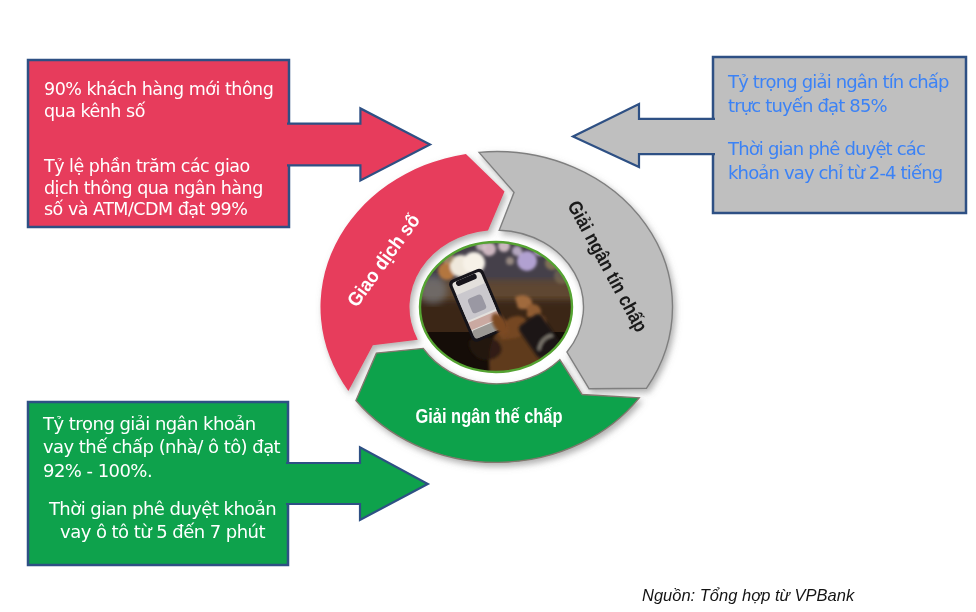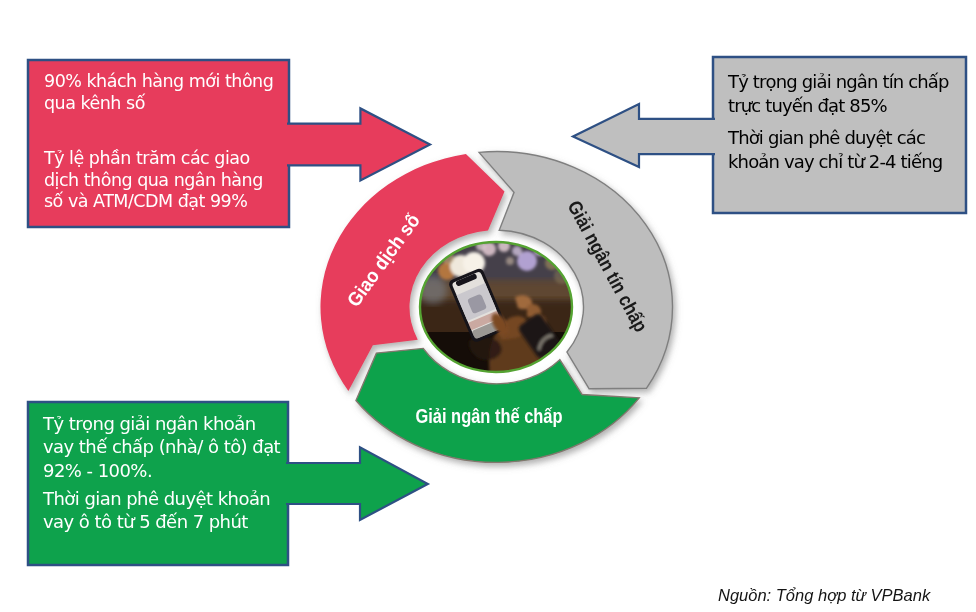--- a/index.html
+++ b/index.html
@@ -17,47 +17,47 @@
     position: absolute;
     box-sizing: border-box;
     color: #ffffff;
     font-size: 17.5px;
     line-height: 21.5px;
     letter-spacing: -0.5px;
   }
   .callout p { margin: 0; }
 
   #callout-digital {
-    left: 28px; top: 60px; width: 261px; height: 167px;
+    left: 28px; top: 68px; width: 261px; height: 167px;
     padding: 11px 12px 0 16px;
   }
   #callout-digital p + p { margin-top: 34px; }
 
   #callout-unsecured {
     left: 713px; top: 57px; width: 253px; height: 156px;
     padding: 13px 14px 0 15px;
-    color: #000000;
+    color: #3b82f6;
     font-size: 18px;
     line-height: 24px;
     letter-spacing: -0.85px;
   }
-  #callout-unsecured p + p { margin-top: 8px; }
+  #callout-unsecured p + p { margin-top: 19px; }
 
   #callout-secured {
     left: 28px; top: 404px; width: 260px; height: 163px;
     padding: 8px 6px 0 15px;
     font-size: 18px;
     line-height: 23.3px;
     letter-spacing: -0.55px;
   }
-  #callout-secured p + p { margin-top: 5px; }
+  #callout-secured p + p { margin-top: 15px; text-align: center; }
 
   #caption {
     position: absolute;
-    left: 718px; top: 585.5px;
+    left: 642px; top: 585.5px;
     color: #141414;
     font-family: "Liberation Sans", sans-serif;
     font-style: italic;
     font-size: 16.5px;
     line-height: 19px;
   }
 
   .seg-label {
     font-family: "Liberation Sans", sans-serif;
     font-weight: bold;

